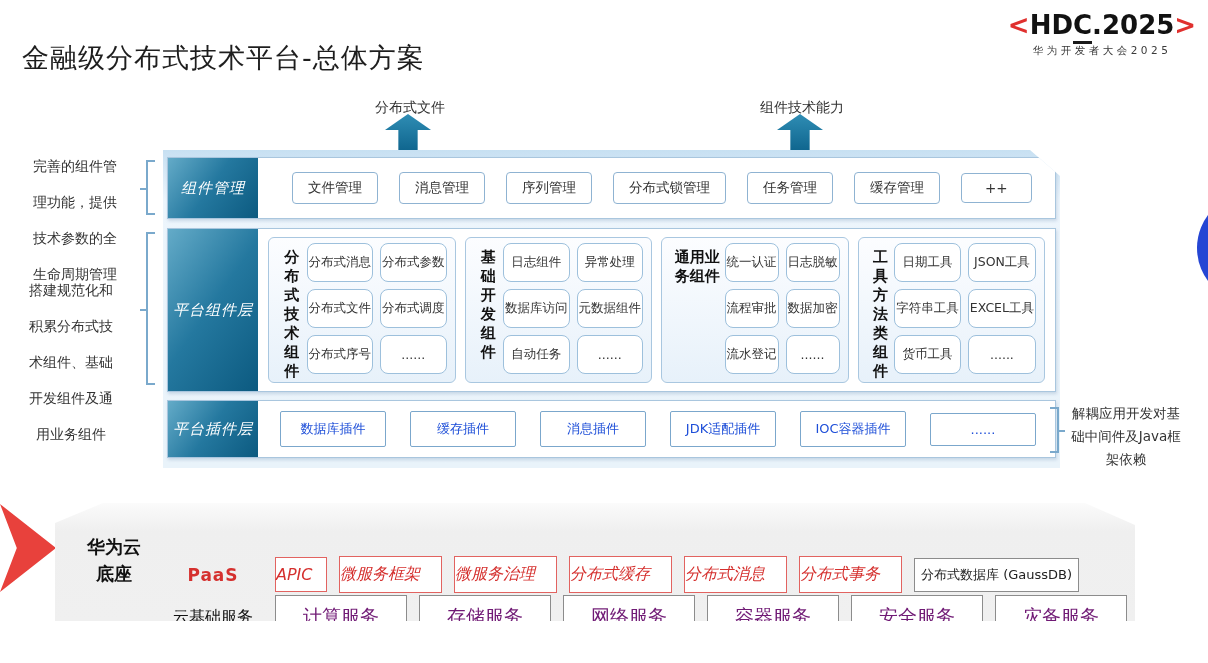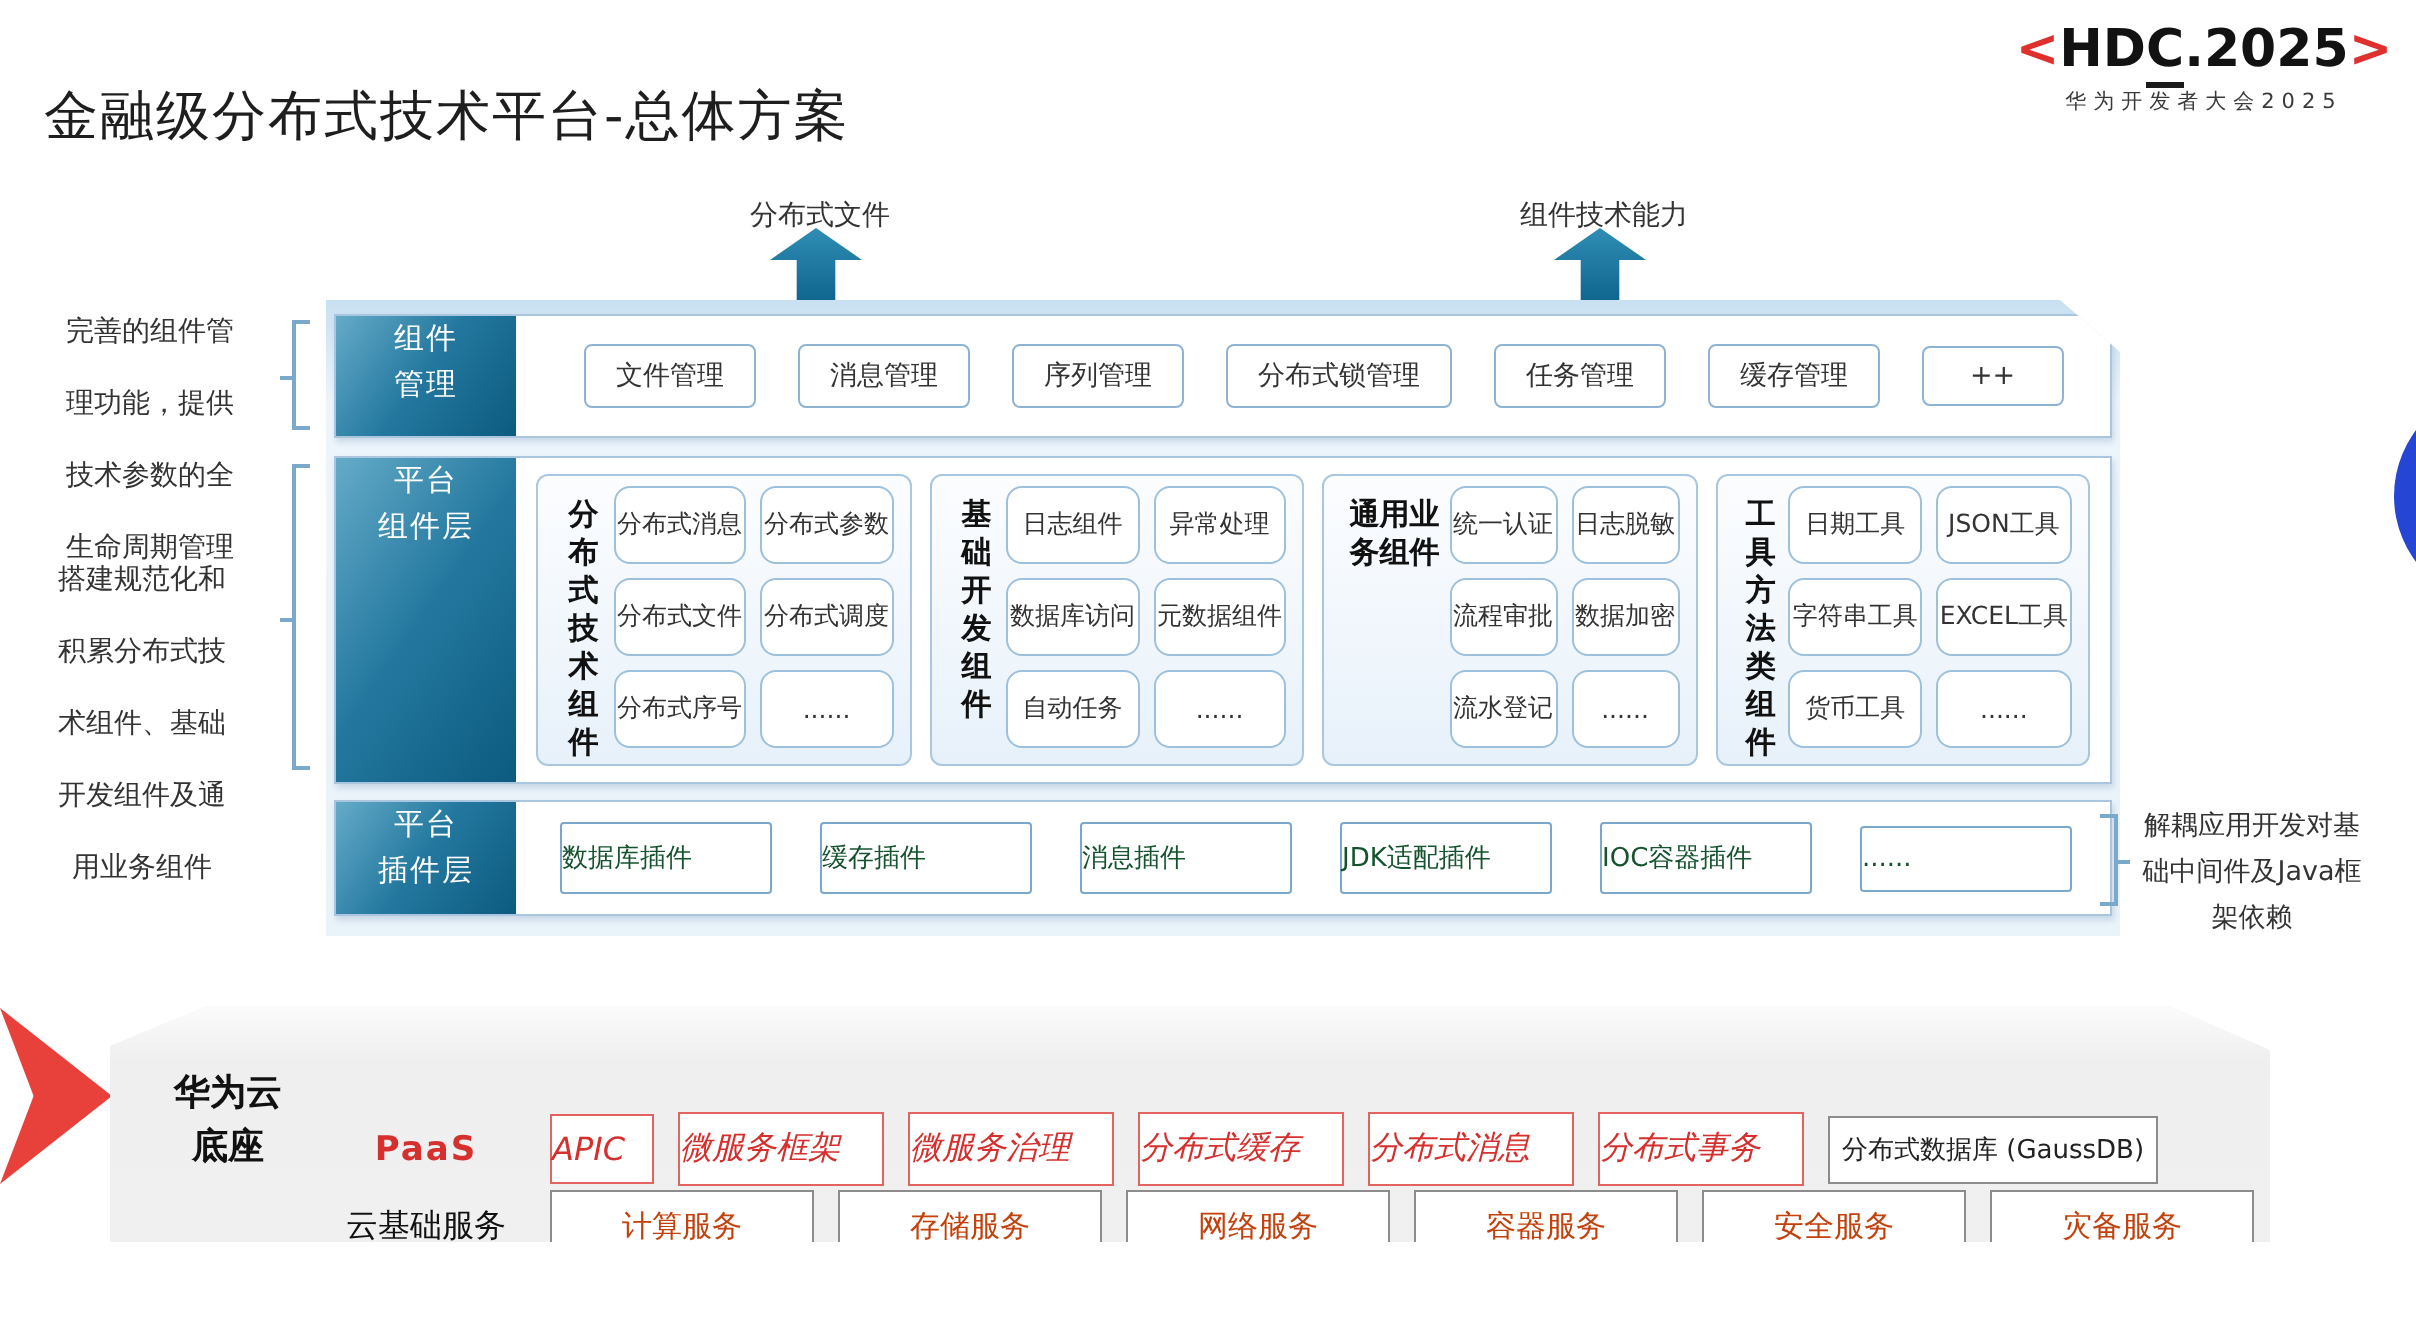--- a/index.html
+++ b/index.html
@@ -36,22 +36,22 @@
   }
   .row{
     position:absolute;left:4px;width:889px;
     background:#ffffff;border:1px solid #a9c6de;
     box-shadow:1px 2px 3px rgba(110,145,180,.28);
     display:flex;box-sizing:border-box;
   }
   .row-label{
     width:90px;flex:0 0 90px;
     background:linear-gradient(125deg,#64abc8 0%,#24789f 48%,#0c5a80 100%);
-    color:#fff;display:flex;flex-direction:column;align-items:center;
-    font-size:15px;line-height:23px;letter-spacing:1px;
+    color:#fff;display:flex;flex-direction:row;justify-content:center;align-items:center;
+    font-size:15px;line-height:23px;letter-spacing:1px;font-style:italic;
   }
   .row-mgmt{top:7px;height:62px;}
   .row-comp{top:78px;height:164px;}
   .row-plug{top:250px;height:58px;}
   .mgmt-items{display:flex;align-items:center;gap:21px;padding-left:34px;flex:1;}
   .chip{
     background:#fff;border:1px solid #8fb3d2;border-radius:4px;
     font-size:13.5px;color:#333;padding:6px 15px;text-align:center;white-space:nowrap;
   }
   .chip-plus{padding:6px 23px;}
@@ -64,21 +64,21 @@
   .col-header{text-align:center;font-weight:bold;font-size:15px;color:#111;padding:5px 0 8px;}
   .col-grid{display:grid;grid-template-columns:1fr 1fr;gap:7px;flex:1;}
   .cell{
     background:#fff;border:1px solid #9dc0dc;border-radius:8px;
     font-size:12.5px;color:#333;text-align:center;padding:6px 1px;white-space:nowrap;
     display:flex;align-items:center;justify-content:center;
   }
   .plug-items{display:flex;align-items:center;gap:24px;padding-left:22px;flex:1;}
   .plug{
     background:#fff;border:1px solid #7ba7cc;border-radius:2px;
-    width:104px;font-size:13px;color:#14532d;padding:8px 0;white-space:nowrap;
+    width:104px;font-size:13px;color:#1d4ed8;text-align:center;padding:8px 0;white-space:nowrap;
   }
   
   .note{position:absolute;font-size:14px;line-height:36px;color:#333;text-align:center;}
   .note-l1{left:30px;top:148px;width:90px;}
   .note-l2{left:26px;top:272px;width:90px;}
   .note-r{left:1066px;top:402px;width:120px;font-size:13.5px;line-height:23px;}
   .bracket{position:absolute;width:9px;box-sizing:border-box;}
   .bracket-l{border:2px solid #7aa9cc;border-right:none;}
   .bracket-l::before{content:'';position:absolute;left:-8px;top:50%;width:7px;height:2px;background:#7aa9cc;}
   .bracket-r{border:2px solid #7aa9cc;border-left:none;}
@@ -105,22 +105,22 @@
   .rbox{
     background:#fff;border:1px solid #e26360;color:#d5302e;
     font-size:16px;text-align:left;padding:7px 0;width:101px;white-space:nowrap;font-style:italic;
   }
   .rbox-apic{width:50px;}
   .nbox{
     background:#fff;border:1px solid #8c8c8c;color:#222;
     font-size:13px;text-align:center;padding:7px 6px;white-space:nowrap;
   }
   .gbox{
-    background:#fff;border:1px solid #8c8c8c;color:#c2410c;
-    font-size:15px;text-align:center;padding:8px 0;width:130px;white-space:nowrap;
+    background:#fff;border:1px solid #8c8c8c;color:#701a75;
+    font-size:19px;text-align:center;padding:8px 0;width:130px;white-space:nowrap;
   }
   
   .red-arrow{
     position:absolute;left:0;top:504px;width:56px;height:88px;
     background:#e8413c;
     clip-path:polygon(0 0,100% 50%,0 100%,30% 50%);
   }
   .blue-dot{
     position:absolute;left:1197px;top:193px;width:110px;height:110px;
     border-radius:50%;background:#2546d4;

